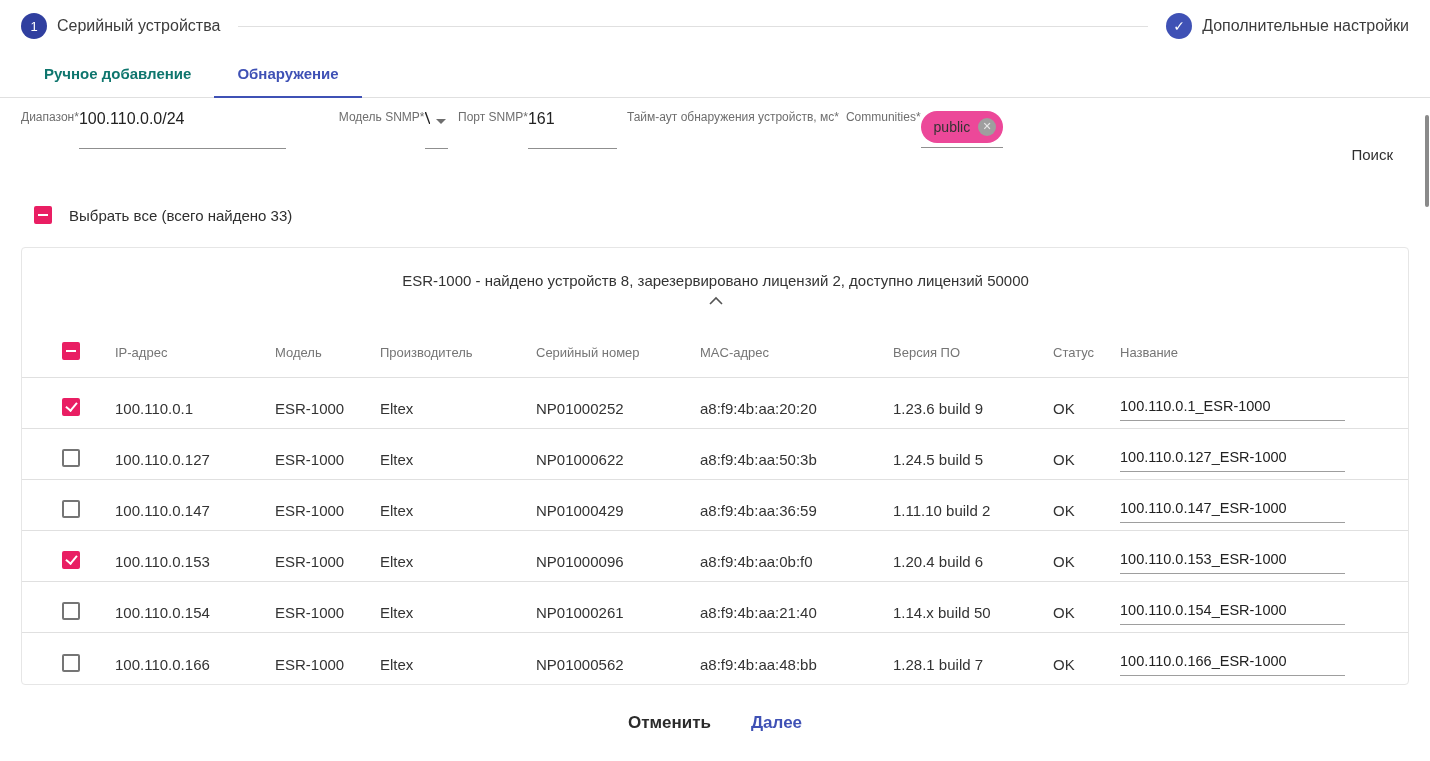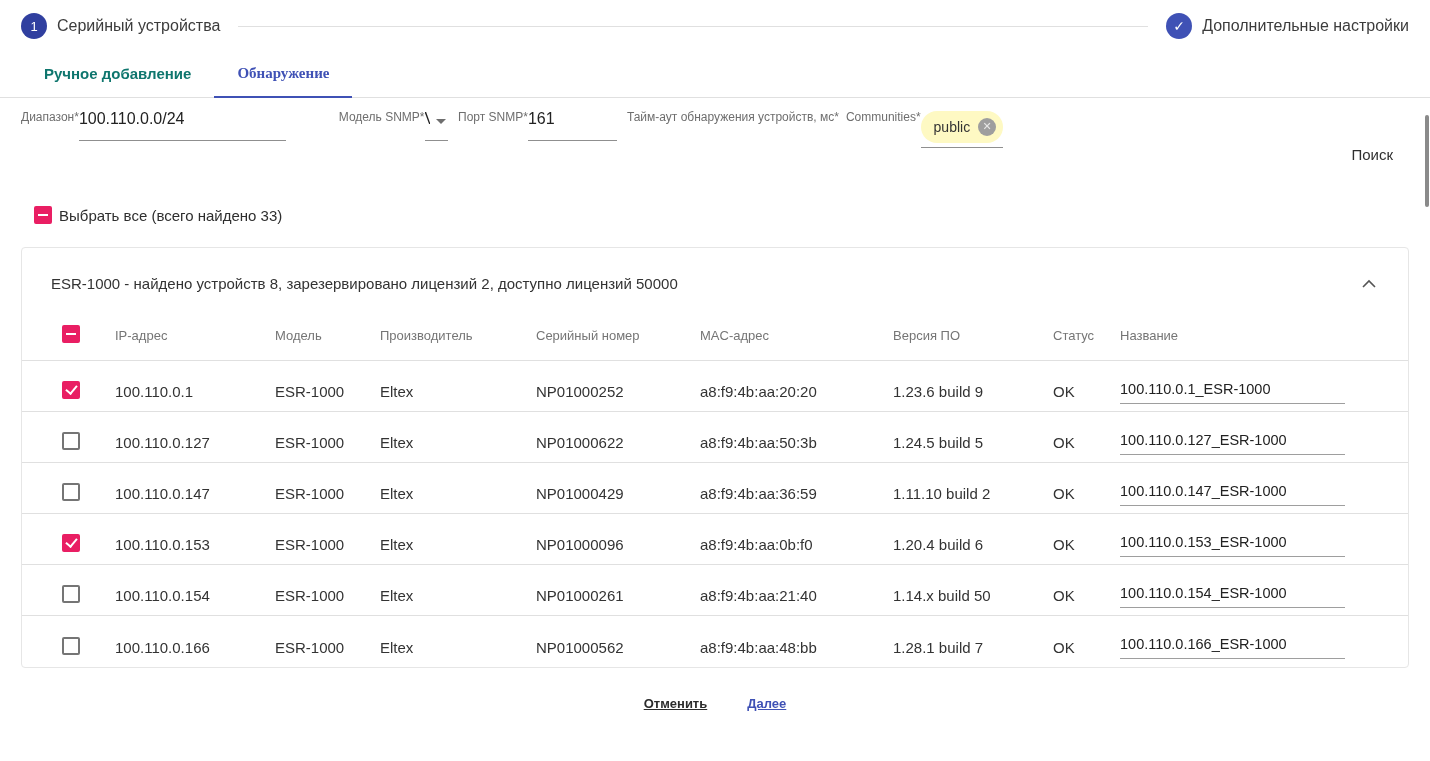--- a/index.html
+++ b/index.html
@@ -13,78 +13,78 @@
     display:flex; align-items:center; justify-content:center; font-size:13px; flex:none; }
   .step-circle.n1 { background:#303f9f; }
   .step-circle.n2 { background:#3f51b5; font-size:14px; }
   .step-label { font-size:16px; color:#3c3c3c; white-space:nowrap; }
   .step-connector { flex:1; height:1px; background:#e0e0e0; margin:0 18px; }
 
   
   .tabs { display:flex; padding-left:21px; border-bottom:1px solid #e0e0e0; }
   .tab { padding:17px 23px 14px; font-size:15px; font-weight:bold; color:#0f766e;
     cursor:pointer; border-bottom:2px solid transparent; margin-bottom:-1px; }
-  .tab.active { color:#3f51b5; border-bottom-color:#3f51b5;font-family:Liberation Serif, serif; }
+  .tab.active { color:#3f51b5; border-bottom-color:#3f51b5; }
 
   
   .form-row { display:flex; align-items:flex-start; padding:12px 21px 0 21px; }
   .field { display:flex; flex-direction:row; margin-right:10px; }
   .f-label { font-size:12px; color:#6e6e6e; margin-bottom:7px; white-space:nowrap; }
   .f-value-wrap { display:flex; align-items:flex-end; justify-content:flex-end;
-    border-bottom:1px solid #8f8f8f; padding-bottom:12px; min-height:29px; }
+    border-bottom:1px solid #8f8f8f; padding-bottom:20px; min-height:29px; }
   .f-input { border:none; outline:none; font-size:16px; color:#222; width:100%;
     font-family:"Liberation Sans", sans-serif; background:transparent; padding:0; }
   .dd-arrow { width:0; height:0; border-left:5px solid transparent; border-right:5px solid transparent;
     border-top:5px solid #6e6e6e; margin:0 2px 4px 6px; flex:none; cursor:pointer; }
   .w-range { width:310px; }  .w-ver { width:110px; }  .w-port { width:160px; }
   .w-timeout { width:209px; } .w-comm { width:487px; }
   .chip-line { border-bottom:1px solid #8f8f8f; padding-bottom:4px; min-height:38px;
     display:flex; align-items:center; }
-  .chip { display:inline-flex; align-items:center; gap:8px; background:#fef9c3;
+  .chip { display:inline-flex; align-items:center; gap:8px; background:#ec4899;
     border-radius:16px; height:32px; padding:0 7px 0 13px; font-size:14px; color:#333; }
   .chip-x { width:18px; height:18px; border-radius:50%; background:#9e9e9e; color:#e8e8e8;
     font-size:11px; display:flex; align-items:center; justify-content:center; cursor:pointer; }
   .search-btn { margin:28px 4px 0 auto; font-size:15px; color:#2f2f2f; background:none;
     border:none; cursor:pointer; padding:8px 12px; font-family:Liberation Sans, sans-serif; }
 
   
   .cb { width:18px; height:18px; border:2px solid #757575; border-radius:2px;
     display:inline-block; position:relative; background:#fff; cursor:pointer; flex:none; }
   .cb.checked, .cb.indeterminate { background:#e91e63; border-color:#e91e63; }
   .cb.checked::after { content:""; position:absolute; left:4px; top:0; width:5px; height:9px;
     border:solid #fff; border-width:0 2px 2px 0; transform:rotate(40deg); }
   .cb.indeterminate::after { content:""; position:absolute; left:2px; top:6px; width:10px;
     height:2px; background:#fff; }
 
-  .select-all { display:flex; align-items:center; gap:7px; padding:35px 21px 0 34px; }
+  .select-all { display:flex; align-items:center; gap:17px; padding:35px 21px 0 34px; }
   .select-all-label { font-size:15px; color:#2e2e2e; }
 
   
   .panel { margin:23px 21px 0 21px; border:1px solid #e6e6e6; border-radius:4px; }
   .panel-header { display:flex; align-items:center; justify-content:space-between;
-    padding:24px 28px 16px 29px; }
+    padding:24px 28px 16px 29px;flex-direction:column; }
   .panel-title { font-size:15px; color:#333; }
   .chev-btn { background:none; border:none; cursor:pointer; padding:4px; }
 
   .tgrid { display:grid; align-items:center;
     grid-template-columns:53px 160px 105px 156px 164px 193px 160px 67px 1fr;
     padding-left:40px; padding-right:26px; }
   .thead { height:50px; border-bottom:1px solid #e0e0e0; }
   .th { font-size:13px; color:#757575; }
   .trow { height:51px; border-bottom:1px solid #e0e0e0; }
   .trow:last-child { border-bottom:none; }
   .td { font-size:15px; color:#333;margin-top:11px; }
   .name-input { width:225px; border:none; border-bottom:1px solid #9e9e9e; outline:none;
     font-size:14.5px; color:#222; padding:0 0 6px 0; background:transparent;
     font-family:"Liberation Sans", sans-serif; }
 
   
   .footer { display:flex; justify-content:center; align-items:center; gap:12px; padding:18px 0; }
-  .btn-text { background:none; border:none; cursor:pointer; font-size:13px; font-weight:bold;
-    padding:10px 14px; font-family:"Liberation Sans", sans-serif;text-decoration:underline; }
+  .btn-text { background:none; border:none; cursor:pointer; font-size:17px; font-weight:bold;
+    padding:10px 14px; font-family:"Liberation Sans", sans-serif; }
   .btn-cancel { color:#2b2b2b; }
   .btn-next { color:#3f51b5; }
 
   
   .scroll-thumb { position:absolute; right:1px; top:115px; width:4px; height:92px;
     background:#8a8a8a; border-radius:2px; cursor:pointer; }
 </style>
 </head>
 <body>
 

